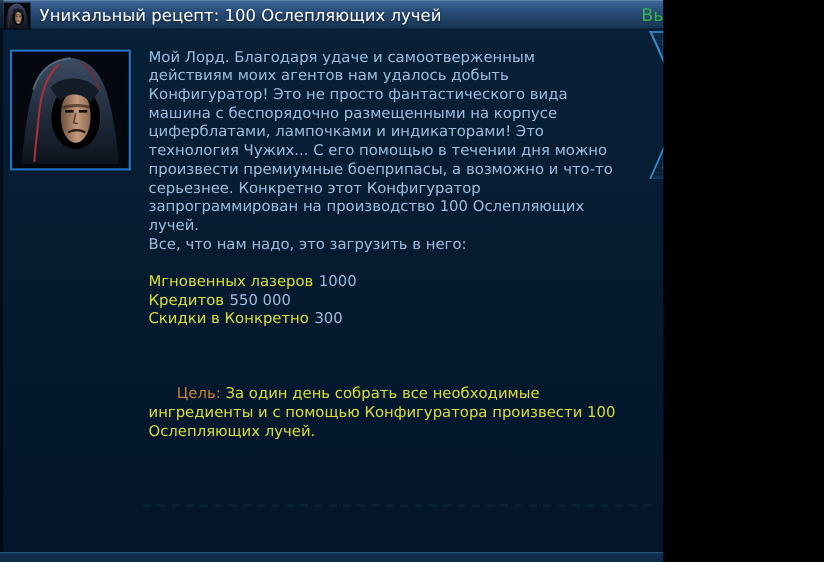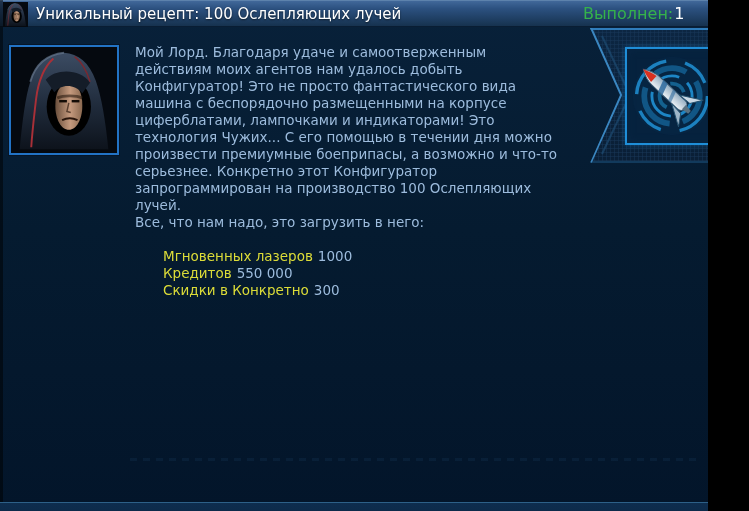--- a/index.html
+++ b/index.html
@@ -1,17 +1,17 @@
 <!DOCTYPE html>
 <html><head>
 <meta charset="utf-8">
 <style>
   html,body{margin:0;padding:0;background:#000;}
   #screen{
-    position:relative; width:708px; height:511px; overflow:hidden;
+    position:relative; width:603px; height:511px; overflow:hidden;
     font-family:"DejaVu Sans","Liberation Sans",sans-serif;
     background:linear-gradient(180deg,#08213a 0%,#051b30 45%,#03152a 100%);
   }
   
   .left-edge{position:absolute;left:0;top:0;bottom:0;width:3px;background:rgba(0,0,0,.5);}
 
   
   .header{
     position:absolute;left:0;top:0;right:0;height:27px;
     background:linear-gradient(180deg,#41689a 0%,#2c5180 30%,#16324f 100%);
@@ -37,21 +37,21 @@
   }
   .portrait svg{display:block;width:106px;height:106px;}
 
   
   .textblock{
     position:absolute;left:135px;top:44px;width:480px;
     font-size:13.5px;line-height:17px;color:#9dbcdd;
   }
   .p{white-space:pre-wrap;}
   .gap{height:17px;}
-  .yellow{color:#dcdc38;margin-left:28px;}
+  .yellow{color:#dcdc38;}
   .orange{color:#c8802e;}
   .blue{color:#9dbcdd;}
   .req{height:17px;white-space:nowrap;}
   .req .req-label{margin-right:5px;}
 
   
   .tex-line{
     position:absolute;left:130px;right:8px;top:458px;height:3px;opacity:.55;
     background:repeating-linear-gradient(90deg,#0d2742 0 7px,transparent 7px 13px);
   }
@@ -223,20 +223,25 @@
       </div>
       <div class="req">
         <span class="yellow req-label">Кредитов</span><span class="blue">550 000</span>
       </div>
       <div class="req">
         <span class="yellow req-label">Скидки в Конкретно</span><span class="blue">300</span>
       </div>
     </div>
     <div class="gap"></div>
     <div class="gap"></div>
+    <div class="p">
+      <span class="orange">Цель:</span><span class="yellow"> За один день собрать все необходимые
+ингредиенты и с помощью Конфигуратора произвести 100
+Ослепляющих лучей.</span>
+    </div>
   </div>
 
   <div class="tex-line"></div>
 
   <div class="bottombar">
     <div class="slot">
       <svg class="orb" viewBox="0 0 34 34">
           <use href="#orb-art"></use>
         </svg>
       <div class="count">100</div>

